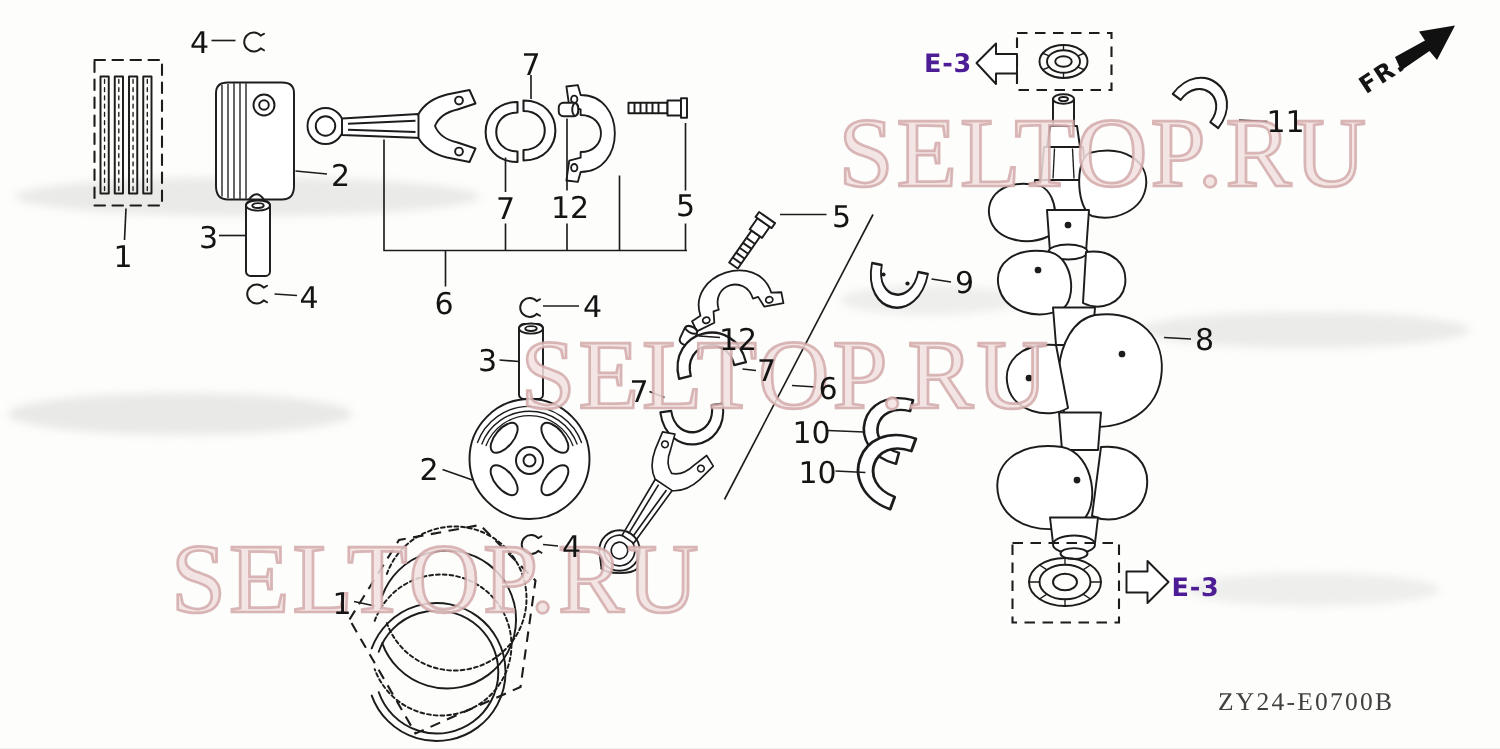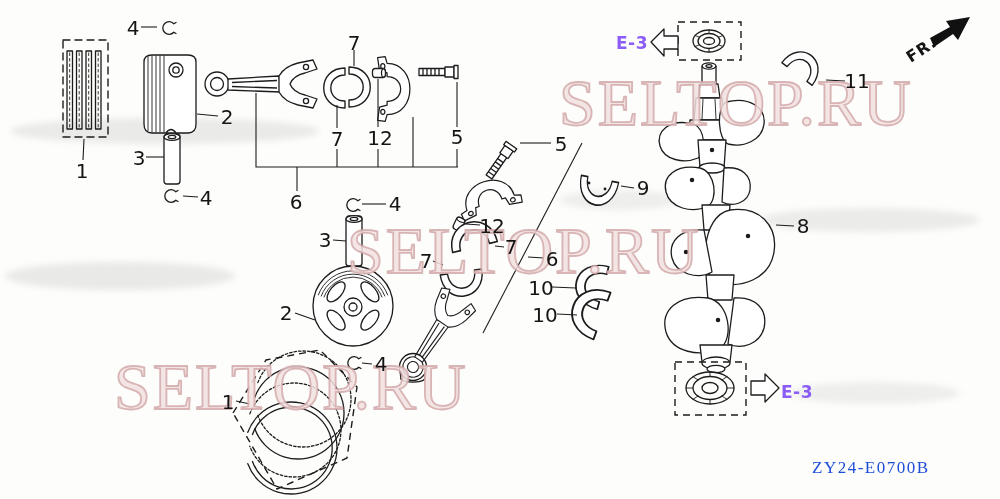--- a/index.html
+++ b/index.html
@@ -12,25 +12,25 @@
   .lead{stroke:#1c1c1c;stroke-width:1.1;fill:none;}
   .dashbox{stroke:#1c1c1c;stroke-width:1.4;fill:none;stroke-dasharray:7 5;}
   .noise{position:absolute;z-index:0;border-radius:50%;filter:blur(3px);}
   .wm{position:absolute;z-index:2;font-family:"Liberation Serif",serif;font-weight:normal;
       font-size:66px;line-height:1;letter-spacing:2px;white-space:nowrap;
       color:rgba(246,231,231,0.78);-webkit-text-stroke:1.8px rgba(209,166,166,0.8);
       text-shadow:0 0 1px rgba(209,166,166,0.35);}
   .callout{position:absolute;z-index:3;transform:translate(-50%,-50%);
       font-size:20px;color:#141414;}
   .refline{position:absolute;z-index:3;transform:translate(-50%,-50%);
-      font-size:17px;font-weight:bold;color:#8b5cf6;letter-spacing:0.5px;}
+      font-size:17px;font-weight:bold;color:#4c1d95;letter-spacing:0.5px;}
   .fr{position:absolute;z-index:3;font-size:16px;font-weight:bold;color:#141414;
       transform:rotate(-33deg);letter-spacing:1px;}
   .code{position:absolute;z-index:3;font-family:"Liberation Serif",serif;
-      font-size:17px;letter-spacing:1.5px;color:#1d4ed8;}
+      font-size:17px;letter-spacing:1.5px;color:#404040;}
 </style>
 </head>
 <body>
 
 <div class="stage">
 
   <div class="noise" style="left:10px;top:118px;width:310px;height:26px;background:rgba(110,110,110,0.13);"></div>
   <div class="noise" style="left:5px;top:262px;width:230px;height:28px;background:rgba(110,110,110,0.14);"></div>
   <div class="noise" style="left:760px;top:208px;width:220px;height:24px;background:rgba(110,110,110,0.12);"></div>
 

